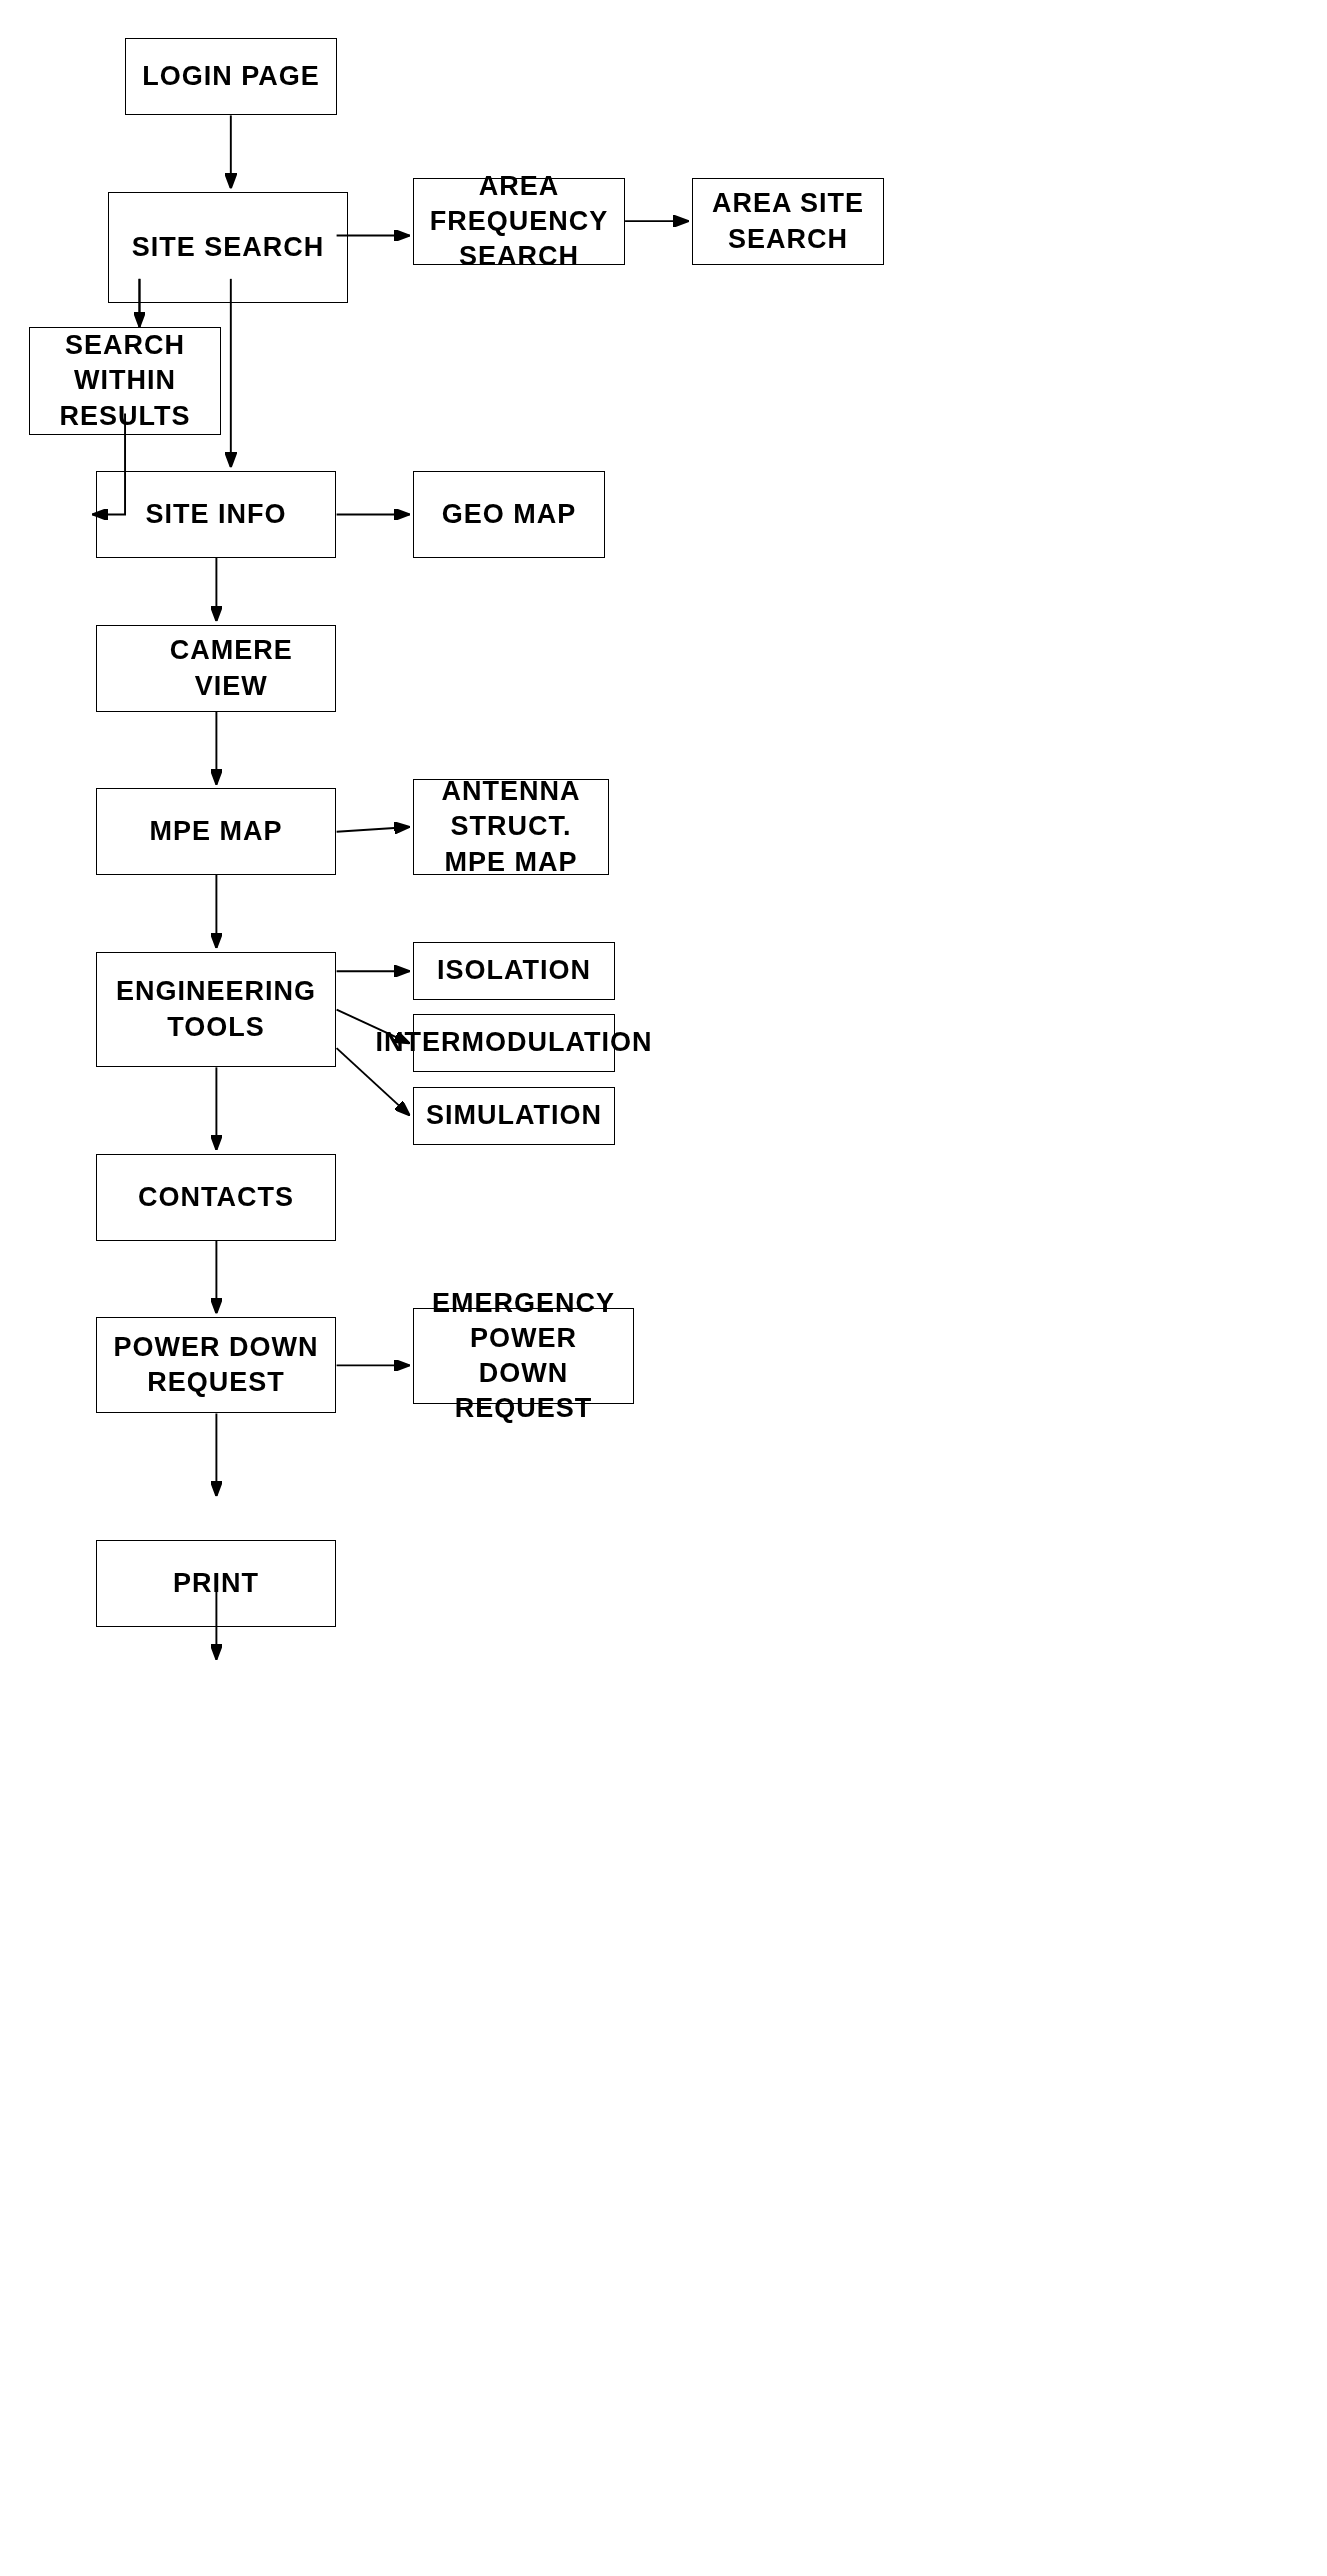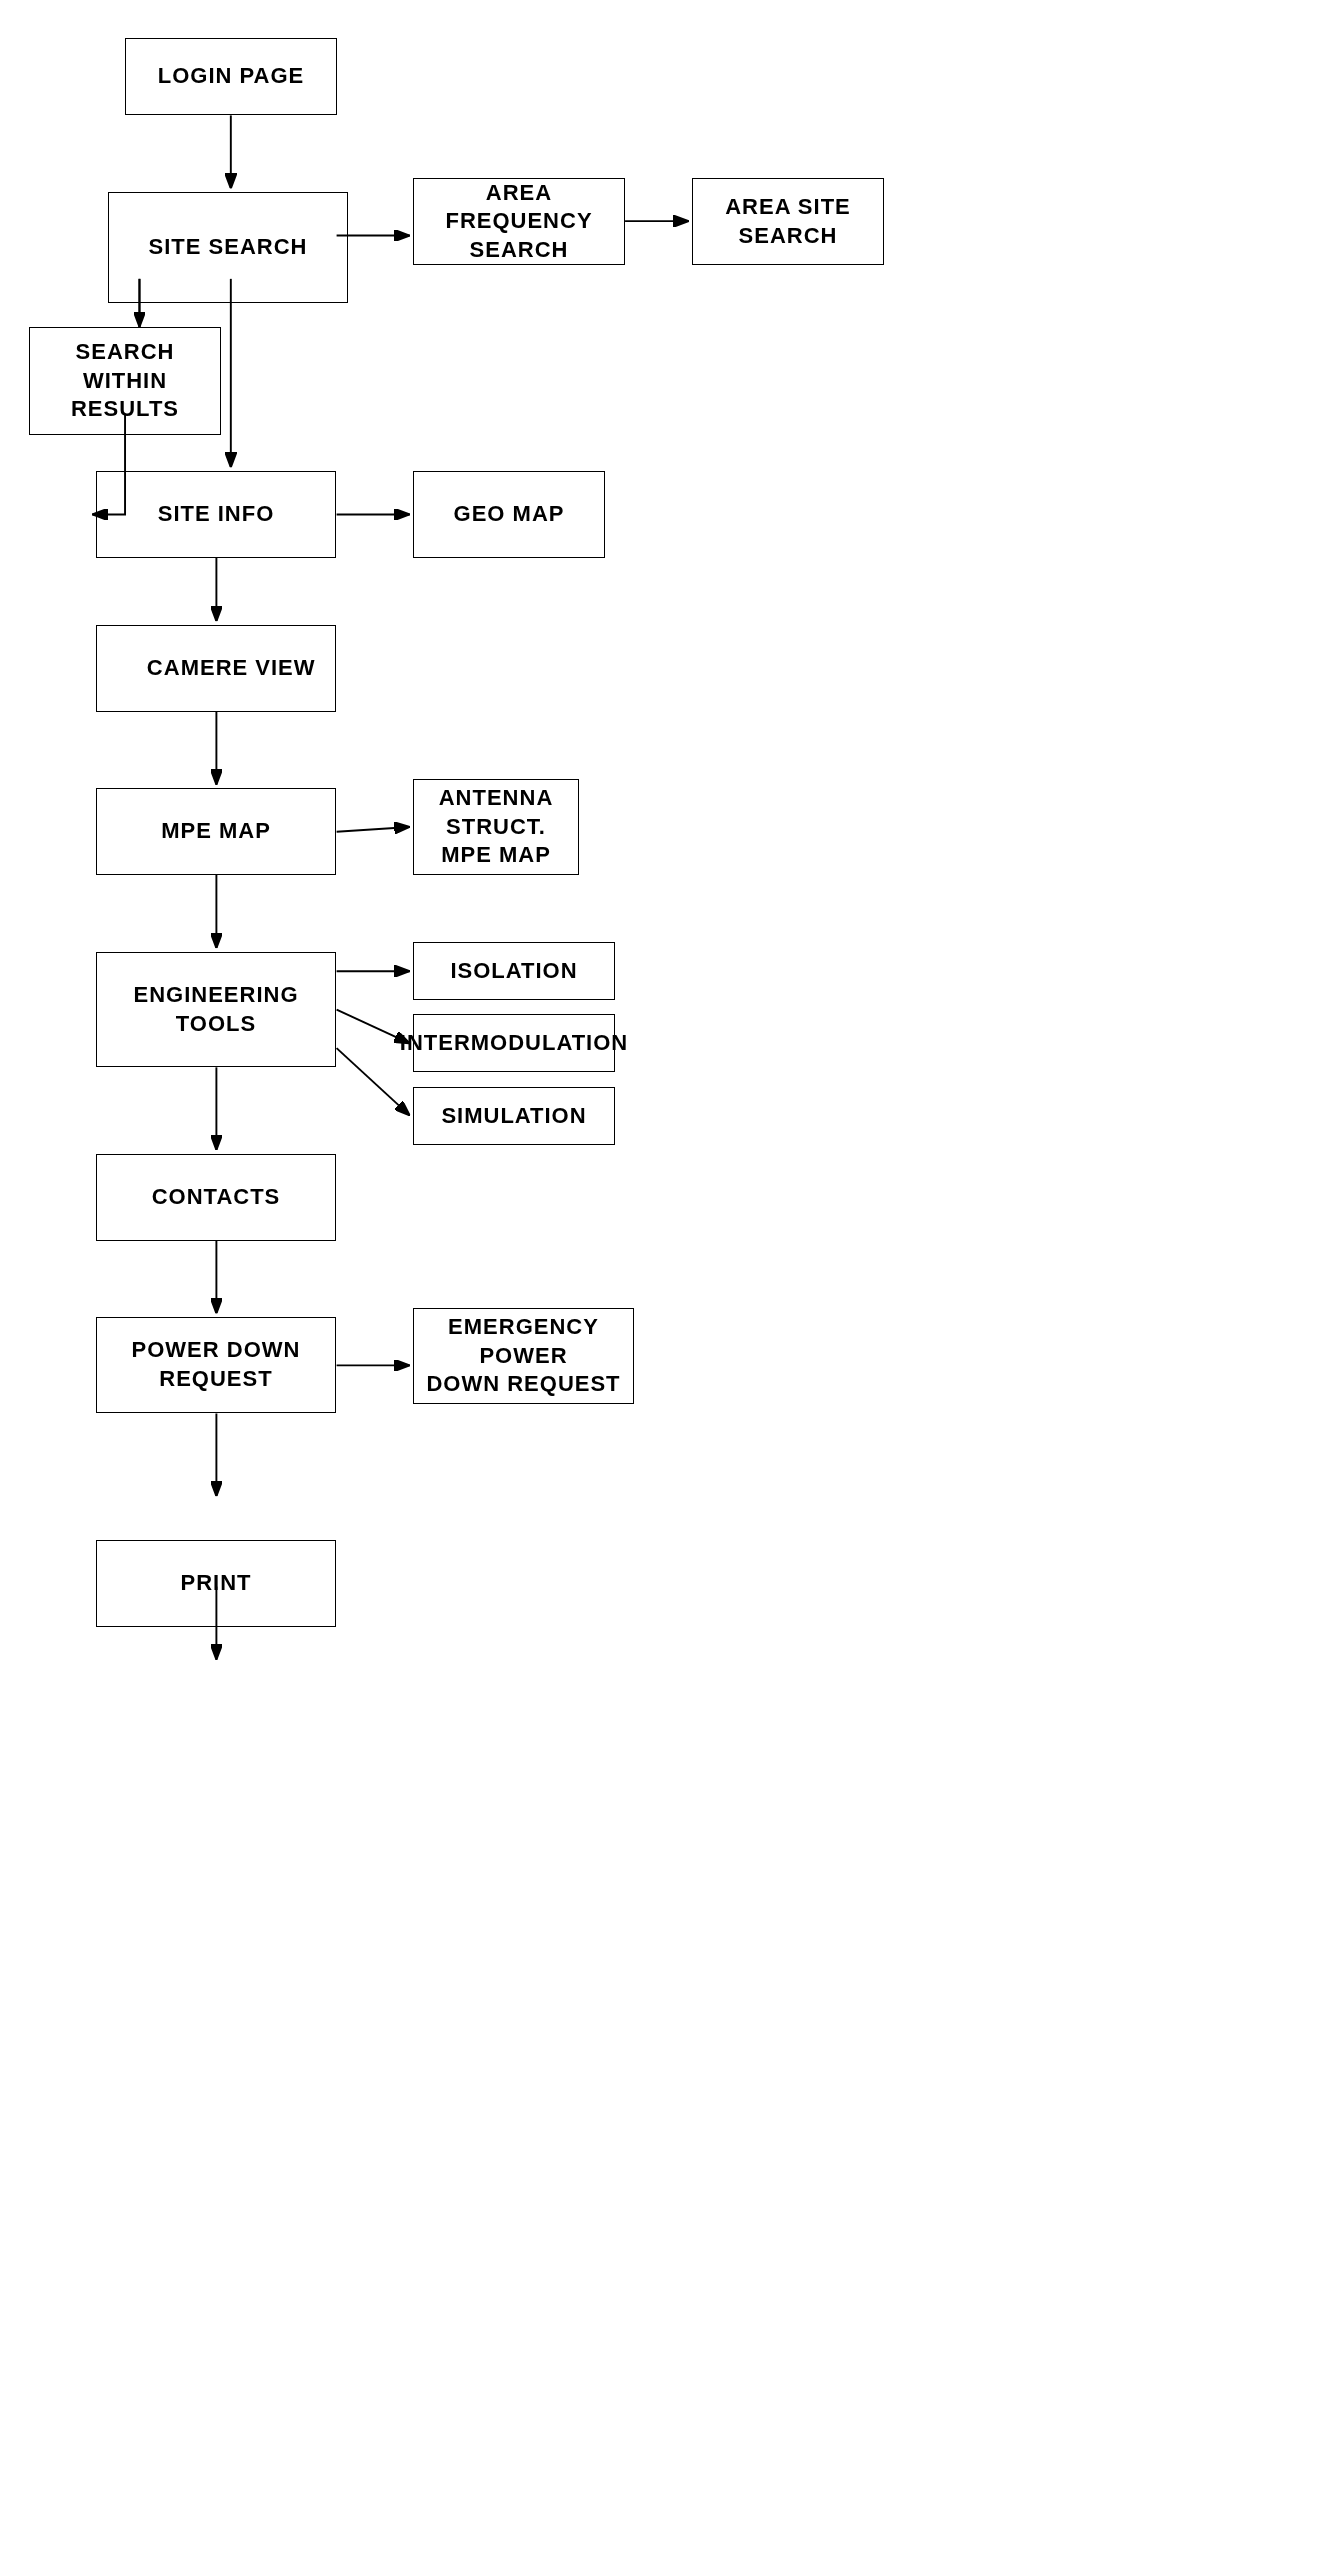--- a/index.html
+++ b/index.html
@@ -19,21 +19,21 @@
     }
 
     .box {
       position: absolute;
       border: 1.9px solid #000;
       background: #fff;
       display: flex;
       align-items: center;
       justify-content: center;
       text-align: center;
-      font-size: 22px;
+      font-size: 27px;
       font-weight: bold;
       letter-spacing: 1px;
       line-height: 1.3;
       padding: 9.6px;
     }
 
     
     .arrows-svg {
       position: absolute;
       top: 0;
@@ -73,21 +73,21 @@
 RESULTS</div>
 
   <div class="box" style="left: 96px; top: 471px; width: 240px; height: 87px;">SITE INFO</div>
 
   <div class="box" style="left: 413px; top: 471px; width: 192px; height: 87px;">GEO MAP</div>
 
   <div class="box" style="left: 96px; top: 625px; width: 240px; height: 87px; padding-left: 40px;">CAMERE VIEW</div>
 
   <div class="box" style="left: 96px; top: 788px; width: 240px; height: 87px;">MPE MAP</div>
 
-  <div class="box" style="left: 413px; top: 779px; width: 166px; height: 96px; white-space: pre-line;">ANTENNA STRUCT.
+  <div class="box" style="left: 413px; top: 779px; width: 196px; height: 96px; white-space: pre-line;">ANTENNA STRUCT.
 MPE MAP</div>
 
   <div class="box" style="left: 96px; top: 952px; width: 240px; height: 115px; white-space: pre-line;">ENGINEERING
 TOOLS</div>
 
   <div class="box" style="left: 413px; top: 942px; width: 202px; height: 58px;">ISOLATION</div>
 
   <div class="box" style="left: 413px; top: 1014px; width: 202px; height: 58px;">INTERMODULATION</div>
 
   <div class="box" style="left: 413px; top: 1087px; width: 202px; height: 58px;">SIMULATION</div>

